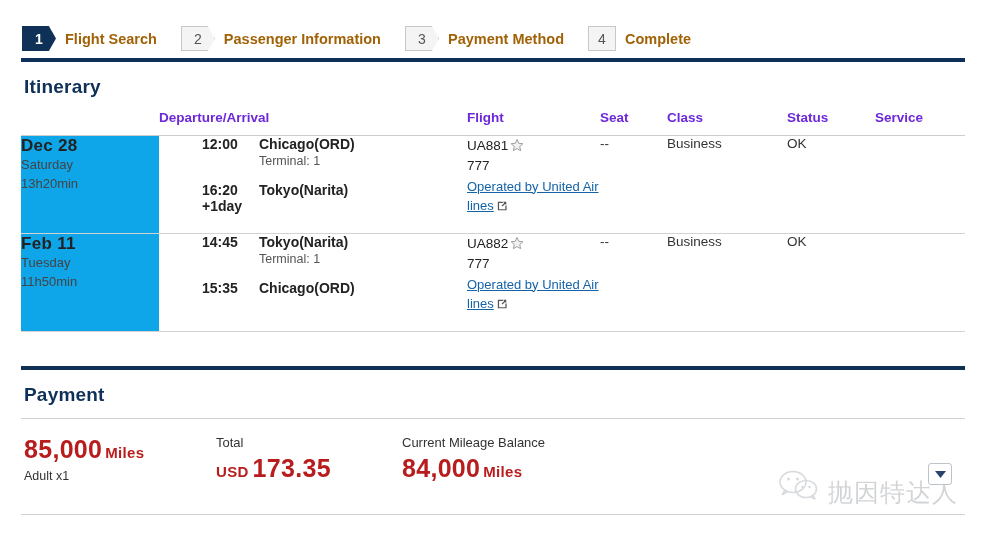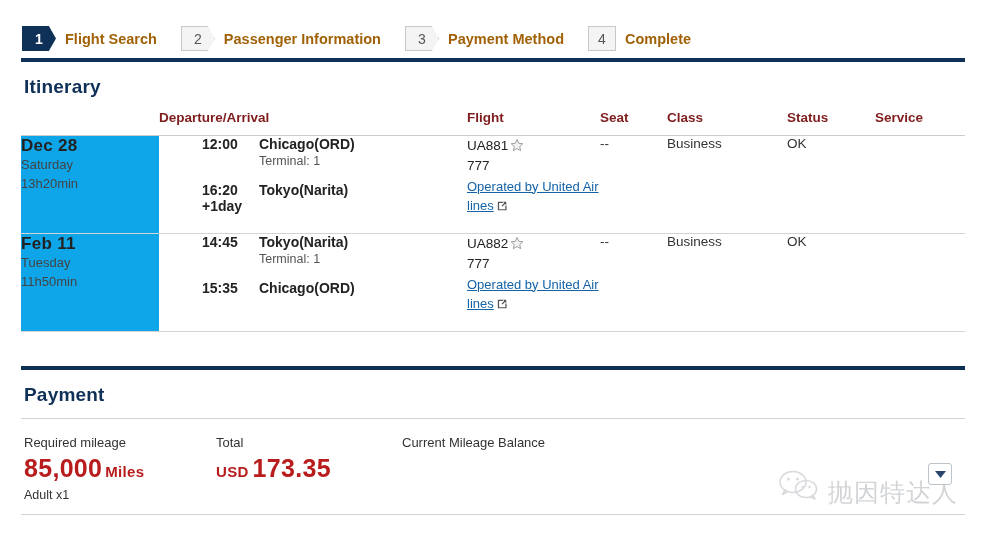--- a/index.html
+++ b/index.html
@@ -85,21 +85,21 @@
   .itin {
     margin: 0 19px 0 21px;
     border-collapse: collapse;
     width: 944px;
     table-layout: fixed;
   }
   .itin th {
     text-align: left;
     font-size: 13.5px;
     font-weight: bold;
-    color: #7f1d1d;
+    color: #6d28d9;
     padding: 0 0 10px 0;
     border-bottom: 1px solid #cccccc;
     vertical-align: bottom;
   }
   .itin td {
     vertical-align: top;
     padding: 0;
     border-bottom: 1px solid #d3d3d3;
   }
   .col-date   { width: 138px; }
@@ -434,36 +434,38 @@
 
 <div style="height:34px"></div>
 <div class="navy-rule"></div>
 
 <div class="section-title">Payment</div>
 <div class="pay-rule"></div>
 
 <div class="pay-grid">
 
   <div class="pay-block pb-mileage">
-    <div class="pay-label">Required mileage</div>
     <div class="pay-value">
       <span>85,000</span><span class="unit">Miles</span>
     </div>
     <div class="pay-note">Adult x1</div>
   </div>
 
   <div class="pay-block pb-total">
     <div class="pay-label">Total</div>
     <div class="pay-value">
       <span class="cur">USD</span><span>173.35</span>
     </div>
   </div>
 
   <div class="pay-block pb-balance">
     <div class="pay-label">Current Mileage Balance</div>
+    <div class="pay-value">
+      <span>84,000</span><span class="unit">Miles</span>
+    </div>
   </div>
 
 </div>
 
 <div class="bottom-rule"></div>
 
 <div class="watermark">
   <span>
     <svg width="44" height="32" viewBox="0 0 44 32" aria-hidden="true">
       <ellipse cx="15" cy="13" rx="13" ry="10.5" fill="none" stroke="#9aa0a7" stroke-width="1.6"></ellipse>

